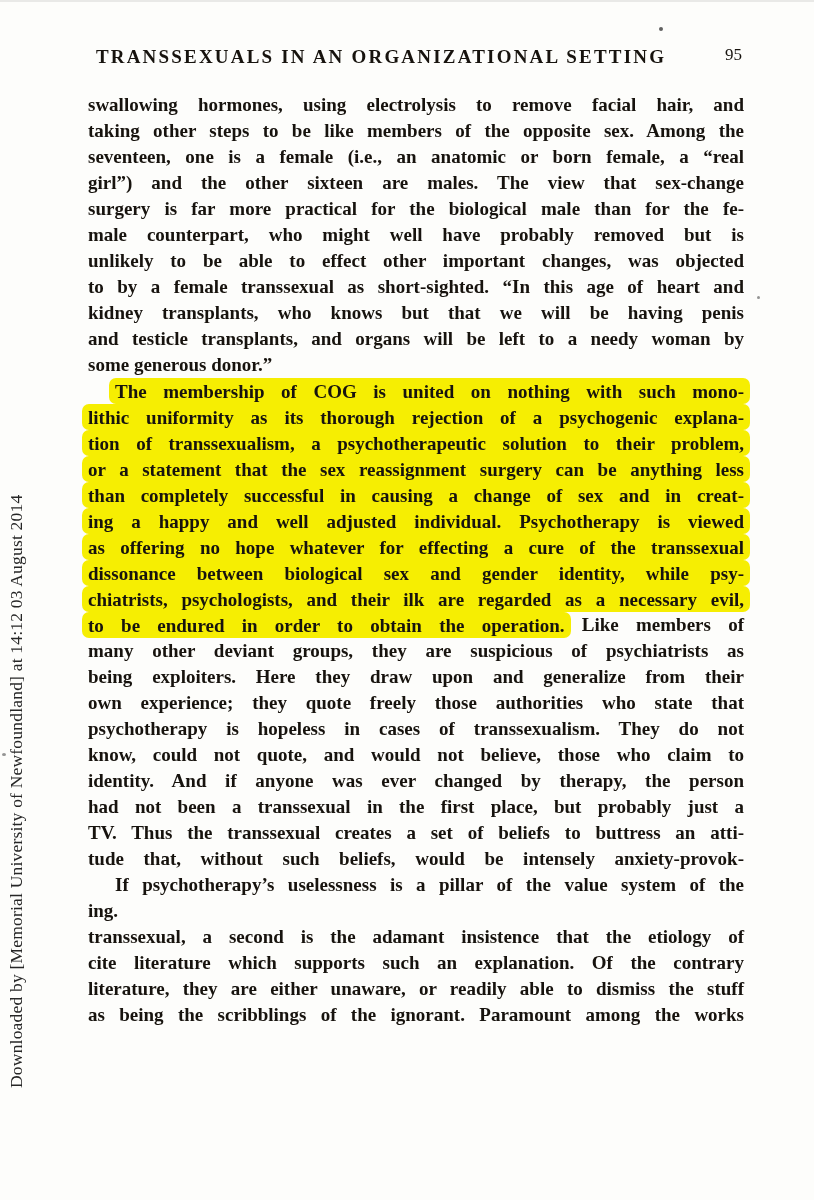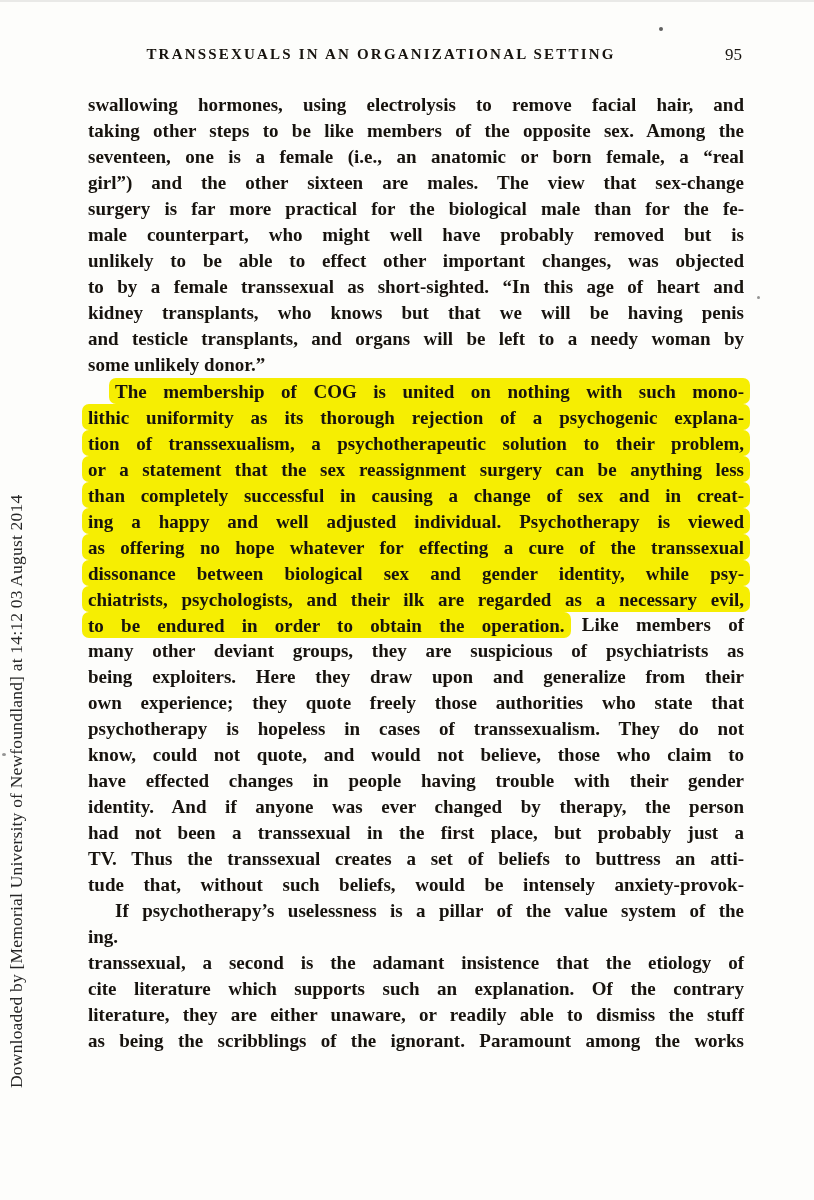--- a/index.html
+++ b/index.html
@@ -9,21 +9,21 @@
     font-family:"Liberation Serif", serif;
     color:#17130e;
   }
   .page{position:absolute;inset:0;}
   
   .top-edge{position:absolute;left:0;top:0;width:814px;height:2px;background:#3a3a3a;opacity:.10;}
 
   .header{position:absolute;left:88px;top:46px;width:656px;height:22px;}
   .header-title{
     position:absolute;left:0;right:70px;text-align:center;
-    font-size:15px;font-weight:700;letter-spacing:2.2px;
+    font-size:19px;font-weight:700;letter-spacing:2.2px;
     white-space:nowrap;
   }
   .page-number{
     position:absolute;right:2px;top:-1px;font-size:17px;font-weight:400;text-align:center;
   }
   .speck{position:absolute;background:#2c2c2c;border-radius:50%;}
   .speck.s1{left:659px;top:27px;width:4px;height:4px;opacity:.75;}
   .speck.s2{left:757px;top:296px;width:3px;height:3px;opacity:.5;}
   .speck.s3{left:2px;top:753px;width:4px;height:3px;opacity:.5;}
 
@@ -79,37 +79,36 @@
       <div class="line"><span>swallowing hormones, using electrolysis to remove facial hair, and</span></div>
       <div class="line"><span>taking other steps to be like members of the opposite sex. Among the</span></div>
       <div class="line"><span>seventeen, one is a female (i.e., an anatomic or born female, a “real</span></div>
       <div class="line"><span>girl”) and the other sixteen are males. The view that sex-change</span></div>
       <div class="line"><span>surgery is far more practical for the biological male than for the fe-</span></div>
       <div class="line"><span>male counterpart, who might well have probably removed but is</span></div>
       <div class="line"><span>unlikely to be able to effect other important changes, was objected</span></div>
       <div class="line"><span>to by a female transsexual as short-sighted. “In this age of heart and</span></div>
       <div class="line"><span>kidney transplants, who knows but that we will be having penis</span></div>
       <div class="line"><span>and testicle transplants, and organs will be left to a needy woman by</span></div>
-      <div class="line short"><span>some unlikely donor.”</span></div>
+      <div class="line short"><span>some generous donor.”</span></div>
       <div class="line indent"><span class="hl">The membership of COG is united on nothing with such mono-</span></div>
       <div class="line"><span class="hl">lithic uniformity as its thorough rejection of a psychogenic explana-</span></div>
       <div class="line"><span class="hl">tion of transsexualism, a psychotherapeutic solution to their problem,</span></div>
       <div class="line"><span class="hl">or a statement that the sex reassignment surgery can be anything less</span></div>
       <div class="line"><span class="hl">than completely successful in causing a change of sex and in creat-</span></div>
       <div class="line"><span class="hl">ing a happy and well adjusted individual. Psychotherapy is viewed</span></div>
       <div class="line"><span class="hl">as offering no hope whatever for effecting a cure of the transsexual</span></div>
       <div class="line"><span class="hl">dissonance between biological sex and gender identity, while psy-</span></div>
       <div class="line"><span class="hl">chiatrists, psychologists, and their ilk are regarded as a necessary evil,</span></div>
       <div class="line"><span class="hl">to be endured in order to obtain the operation.</span><span> Like members of</span></div>
       <div class="line"><span>many other deviant groups, they are suspicious of psychiatrists as</span></div>
       <div class="line"><span>being exploiters. Here they draw upon and generalize from their</span></div>
       <div class="line"><span>own experience; they quote freely those authorities who state that</span></div>
       <div class="line"><span>psychotherapy is hopeless in cases of transsexualism. They do not</span></div>
       <div class="line"><span>know, could not quote, and would not believe, those who claim to</span></div>
-      <div class="line"><span>have effected changes in people having trouble with their gender</span></div>
       <div class="line"><span>identity. And if anyone was ever changed by therapy, the person</span></div>
       <div class="line"><span>had not been a transsexual in the first place, but probably just a</span></div>
       <div class="line"><span>TV. Thus the transsexual creates a set of beliefs to buttress an atti-</span></div>
       <div class="line"><span>tude that, without such beliefs, would be intensely anxiety-provok-</span></div>
       <div class="line indent"><span>If psychotherapy’s uselessness is a pillar of the value system of the</span></div>
       <div class="line short"><span>ing.</span></div>
       <div class="line"><span>transsexual, a second is the adamant insistence that the etiology of</span></div>
       <div class="line"><span>cite literature which supports such an explanation. Of the contrary</span></div>
       <div class="line"><span>literature, they are either unaware, or readily able to dismiss the stuff</span></div>
       <div class="line"><span>as being the scribblings of the ignorant. Paramount among the works</span></div>

